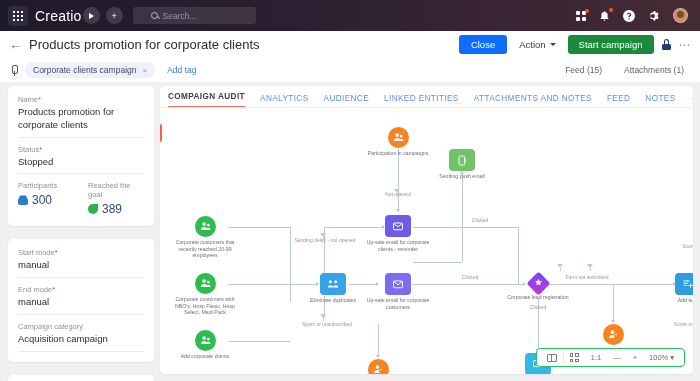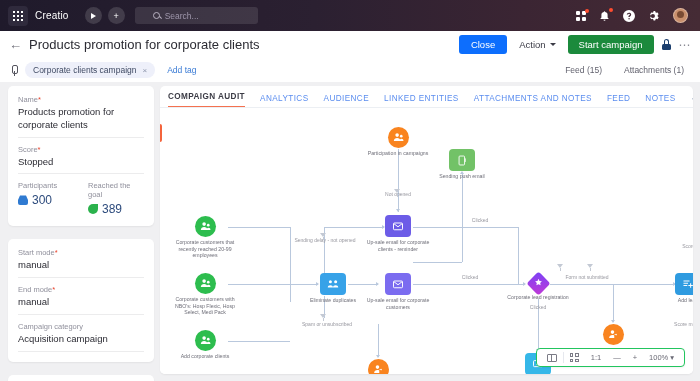--- a/index.html
+++ b/index.html
@@ -17,21 +17,21 @@
     background: linear-gradient(90deg, #1f1a2b 0%, #2b2031 45%, #3b2533 75%, #452b35 100%);
     display:flex; align-items:center; padding:0 8px;
   }
   .grid-btn {
     width:20px; height:20px; border-radius:4px; background:#2f2a3c;
     display:flex; align-items:center; justify-content:center; margin-right:7px;
     flex-shrink:0;
   }
   .grid-dots { display:grid; grid-template-columns:repeat(3,2px); grid-gap:2px; }
   .grid-dots i { width:2px; height:2px; background:#fff; display:block; }
-  .brand { color:#fff; font-size:10px; letter-spacing:.2px; margin-right:16px; position:relative;}
+  .brand { color:#fff; font-size:14px; letter-spacing:.2px; margin-right:1px; position:relative;}
   .circ-btn {
     width:17px; height:17px; border-radius:50%; background:rgba(255,255,255,.14);
     display:flex; align-items:center; justify-content:center; margin-right:6px;
     color:#fff; font-size:9px; flex-shrink:0;
   }
   .play-tri { width:0;height:0;border-left:5px solid #fff;border-top:3.5px solid transparent;border-bottom:3.5px solid transparent;margin-left:1.5px;}
   .search {
     width:123px; height:17px; background:rgba(255,255,255,.11); border-radius:3px;
     display:flex; align-items:center; padding:0 18px; margin-left:4px;
   }
@@ -252,21 +252,21 @@
 
   <div class="leftcol">
 
     <div class="card">
       <div class="fl-label">
         <span>Name</span><span class="req">*</span>
       </div>
       <div class="fl-value">Products promotion for corporate clients</div>
 
       <div class="fl-label">
-        <span>Score</span><span class="req">*</span>
+        <span>Status</span><span class="req">*</span>
       </div>
       <div class="fl-value">Stopped</div>
 
       <div class="metrics">
         <div class="metric">
           <div class="ml">Participants</div>
           <div class="mv">
             <span class="m-ico m-people"></span>
             <span>300</span>
           </div>

